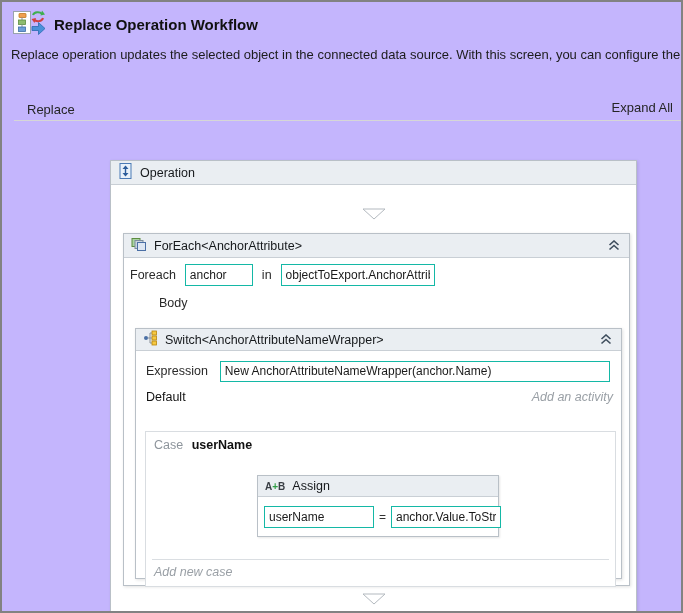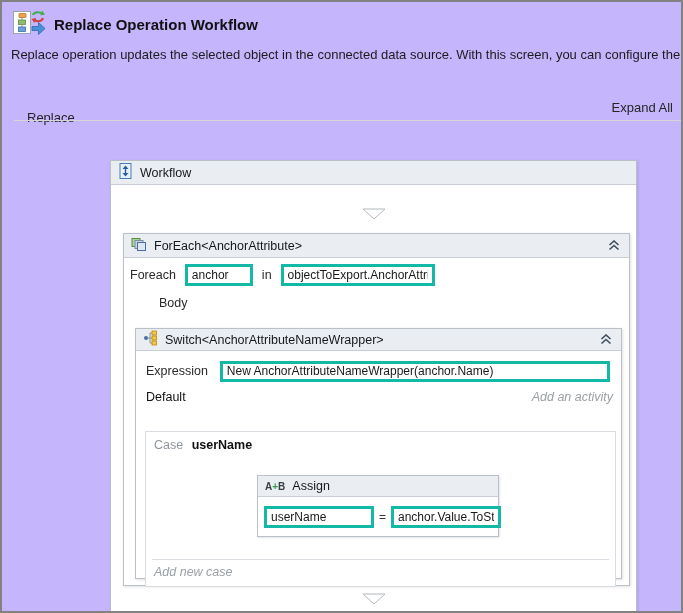--- a/index.html
+++ b/index.html
@@ -13,42 +13,42 @@
 
   
   .title-row { position:absolute; left:10px; top:6px; display:flex; align-items:center; gap:8px; }
   .page-title { font-size:15px; font-weight:bold; color:#111; }
   .description {
     position:absolute; left:9px; top:45px; right:0; font-size:13px; color:#1c1c1c;
     white-space:nowrap; overflow:hidden;
   }
 
   .section-row { position:absolute; left:0; right:0; top:96px; height:22px; font-size:13px; }
-  .section-label { position:absolute; left:25px; top:12px; color:#252525; cursor:default; }
+  .section-label { position:absolute; left:25px; top:4px; color:#252525; cursor:default; }
   .expand-all { position:absolute; right:8px; top:2px; color:#252525; cursor:pointer; }
   .section-sep { position:absolute; left:12px; right:0; top:118px; border-top:1px solid #d6d6d6; }
 
   
   .activity {
     position:absolute; background:#fff;
     border:1px solid #b9c0c7; box-shadow:1px 1px 3px rgba(0,0,0,.12);
   }
   .activity-header {
     display:flex; align-items:center; gap:7px; height:24px; padding:0 7px;
     background:#eaeef2; border-bottom:1px solid #c9cfd5; font-size:12.5px; color:#16191c;
     cursor:default;
   }
   .activity-header .spacer { flex:1; }
   .collapse-btn { display:flex; align-items:center; cursor:pointer; padding:2px; }
 
   .drop-triangle { position:absolute; left:50%; transform:translateX(-50%); cursor:default; }
 
   .fieldlabel { font-size:12.5px; color:#2a2a2a; }
   input.wf-input {
-    height:22px; border:3px solid #14b8a6; background:#fff; font-family:inherit;
+    height:22px; border:1px solid #14b8a6; background:#fff; font-family:inherit;
     font-size:12px; color:#1a1a1a; padding:0 4px; outline:none;
   }
 
   
   #sequence { left:108px; top:158px; width:527px; height:480px; }
   
   #foreach  { left:12px;  top:72px;  width:507px; height:353px; }
   .foreach-row { position:absolute; left:6px; top:29px; height:24px; display:flex; align-items:center; gap:9px; }
   .body-label  { position:absolute; left:7px; top:62px; font-size:12.5px; color:#2a2a2a;margin-left:28px; }
   
@@ -113,21 +113,21 @@
   <div class="activity" id="sequence">
     <div class="activity-header">
       <span>
         <svg width="15" height="16" viewBox="0 0 15 16">
           <rect x="2" y="0.5" width="11" height="15" fill="#e8f1fa" stroke="#4a7ab5"></rect>
           <polygon points="7.5,2.5 10.5,6 4.5,6" fill="#2b5c9b"></polygon>
           <line x1="7.5" y1="6" x2="7.5" y2="10" stroke="#2b5c9b" stroke-width="1.4"></line>
           <polygon points="7.5,13.5 10.5,10 4.5,10" fill="#2b5c9b"></polygon>
         </svg>
       </span>
-      <span>Workflow</span>
+      <span>Operation</span>
     </div>
 
     <span class="drop-triangle" style="top:45px;">
       <svg width="24" height="12" viewBox="0 0 24 12">
         <polygon points="1,1 23,1 12,11" fill="#fff" stroke="#b3b9bf"></polygon>
       </svg>
     </span>
 
     <div class="activity" id="foreach">
       <div class="activity-header">

